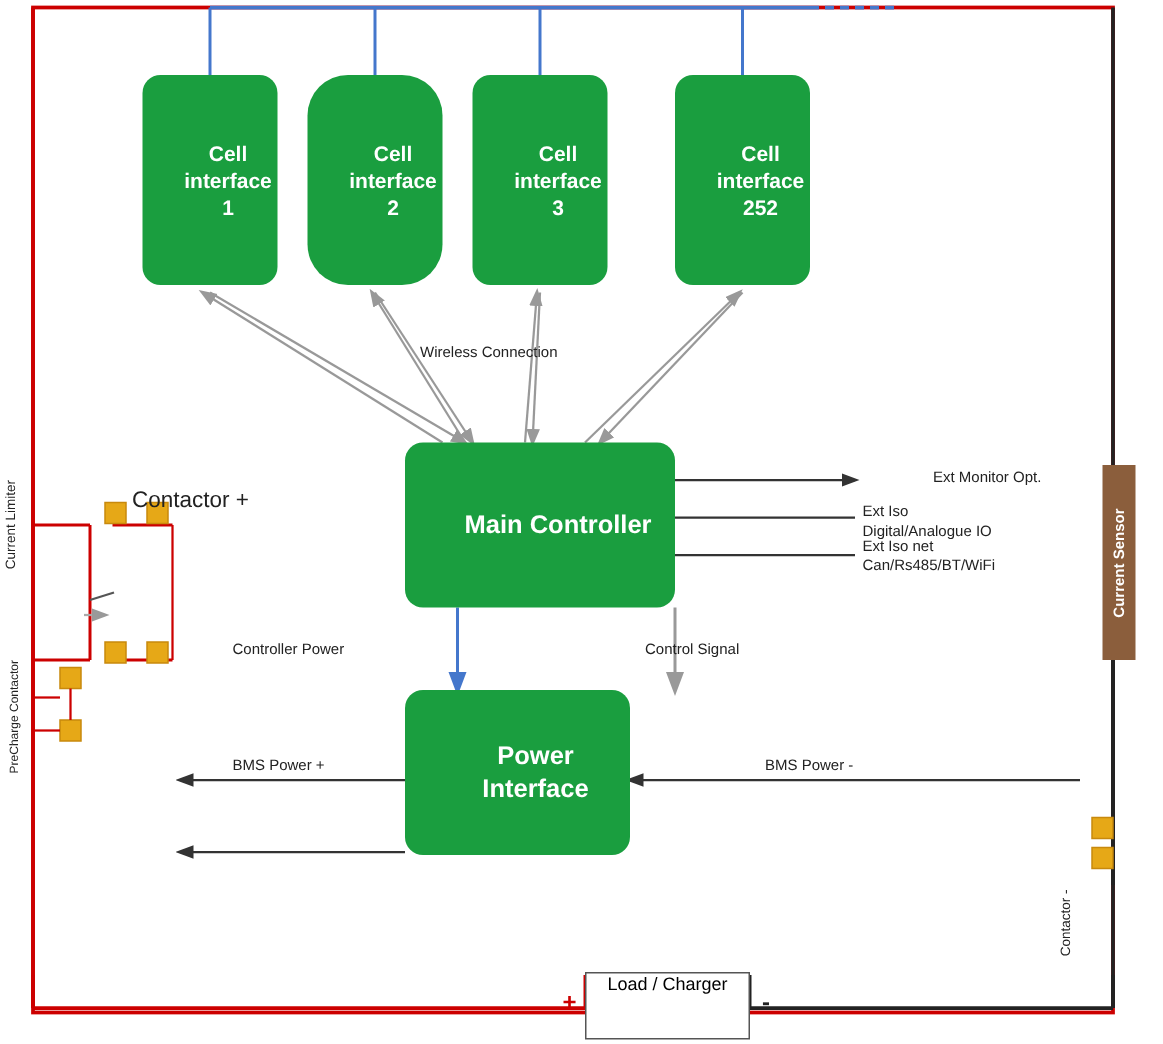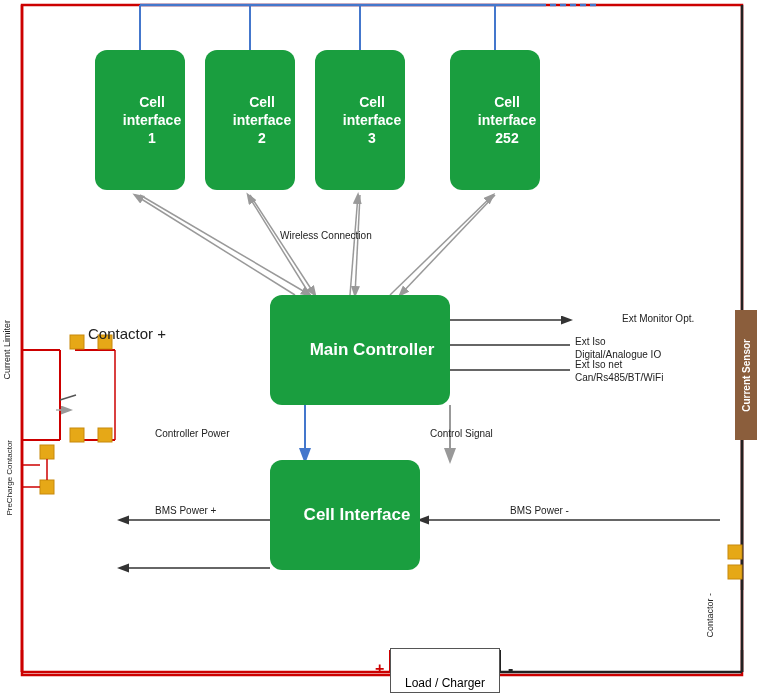--- a/index.html
+++ b/index.html
@@ -93,21 +93,21 @@
       font-weight: bold;
       writing-mode: vertical-rl;
       transform: rotate(180deg);
       text-align: center;
     }
     .load-box {
       position: absolute;
       border: 1.5px solid #555;
       background: white;
       display: flex;
-      align-items: flex-end;
+      align-items: flex-start;
       justify-content: center;
       font-size: 12px;
       text-align: center;
       line-height: 1.3;
     }
   </style>
 </head>
 <body>
 
 <div id="diagram">
@@ -209,41 +209,41 @@
       </marker>
       <marker id="arrowBlue" markerWidth="8" markerHeight="8" refX="6" refY="3" orient="auto">
         <path d="M0,0 L0,6 L8,3 z" fill="#4477cc"></path>
       </marker>
     </defs>
   </svg>
 
   <div class="block cell-block" style="left:95px; top:50px;">
     <span>Cell interface 1</span>
   </div>
-  <div class="block cell-block" style="left:205px; top:50px;">
+  <div class="block cell-block" style="left:205px; top:50px;border-radius:27px;">
     <span>Cell interface 2</span>
   </div>
   <div class="block cell-block" style="left:315px; top:50px;">
     <span>Cell interface 3</span>
   </div>
   <div class="block cell-block" style="left:450px; top:50px;">
     <span>Cell interface 252</span>
   </div>
 
   <div class="label-text" style="left:280px; top:230px; font-size:10px;">
     <span>Wireless
 Connection</span>
   </div>
 
   <div class="block main-controller">
     <span>Main Controller</span>
   </div>
 
   <div class="block power-interface">
-    <span>Cell Interface</span>
+    <span>Power Interface</span>
   </div>
 
   <div class="label-text" style="left:575px; top:313px; text-align:left;padding-left:47px;">
     <span>Ext Monitor Opt.</span>
   </div>
   <div class="label-text" style="left:575px; top:335px; text-align:left; line-height:1.3;">
     Ext Iso<br>Digital/Analogue IO
   </div>
   <div class="label-text" style="left:575px; top:358px; text-align:left; line-height:1.3;">
     Ext Iso net<br>Can/Rs485/BT/WiFi

